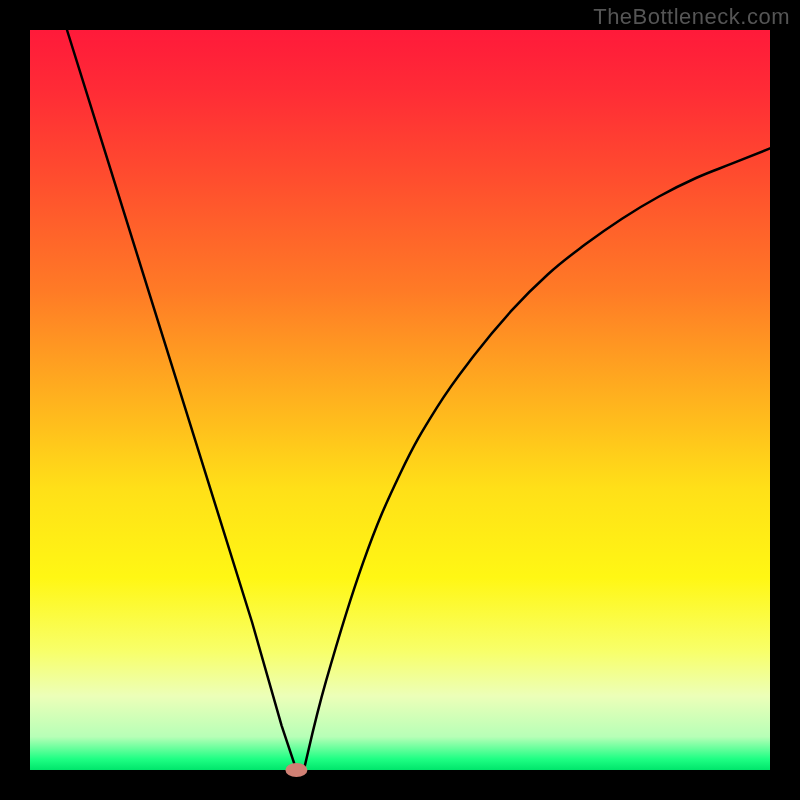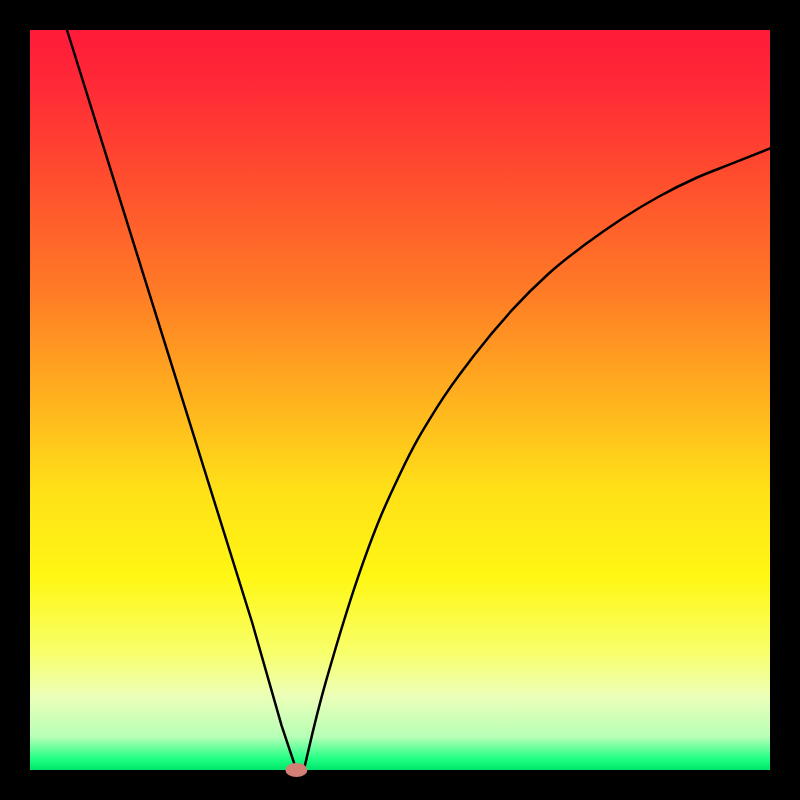--- a/index.html
+++ b/index.html
@@ -29,20 +29,21 @@
   }
   svg {
     display: block;
   }
 </style>
 </head>
 <body>
 
 <div class="frame">
 
+  <div class="watermark">TheBottleneck.com</div>
 
   <svg id="chart-svg" width="800" height="800" viewBox="0 0 800 800">
     <defs>
       <linearGradient id="bg-grad" x1="0" y1="0" x2="0" y2="1">
           <stop offset="0.00%" stop-color="#ff1a3a"></stop>
           <stop offset="8.00%" stop-color="#ff2b36"></stop>
           <stop offset="20.00%" stop-color="#ff4d2e"></stop>
           <stop offset="35.00%" stop-color="#ff7a26"></stop>
           <stop offset="50.00%" stop-color="#ffb21e"></stop>
           <stop offset="62.00%" stop-color="#ffe018"></stop>

